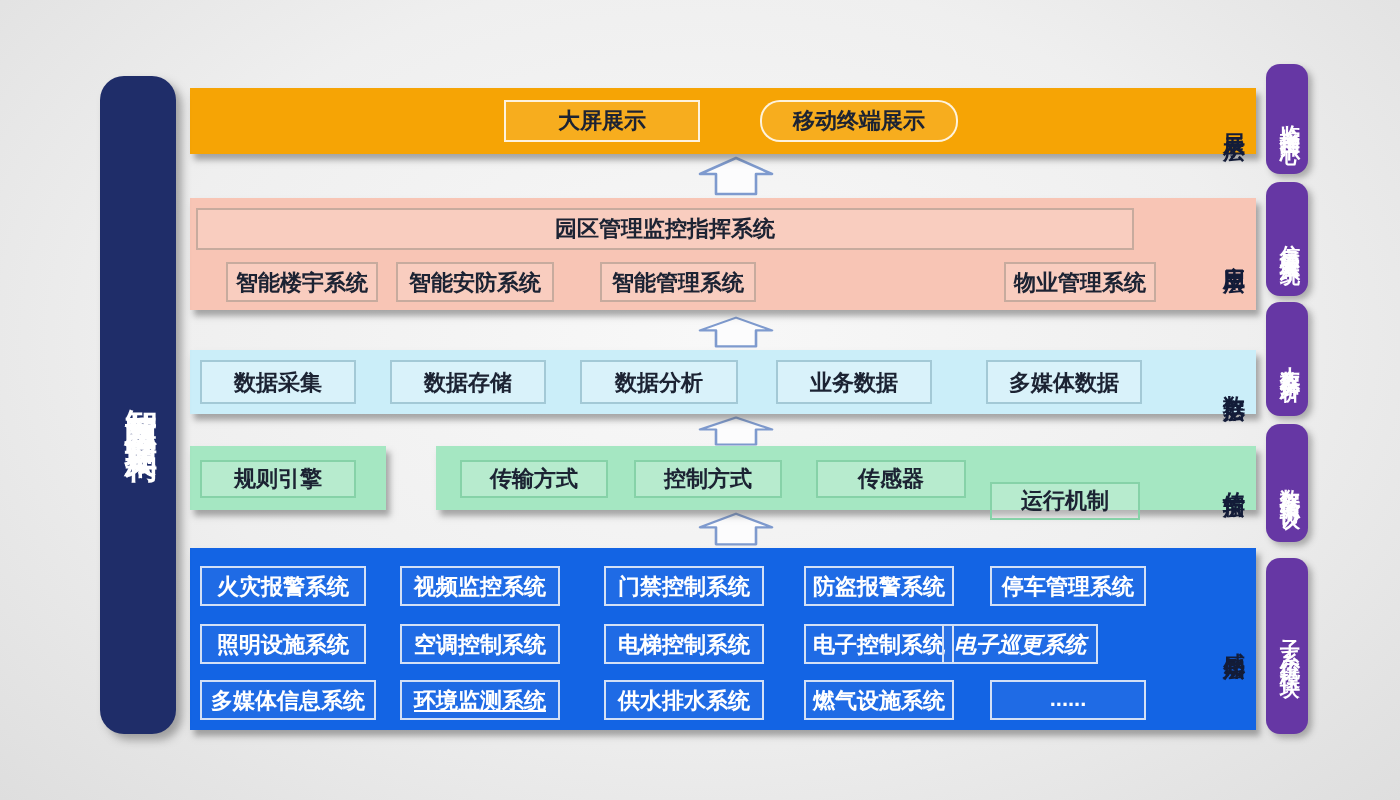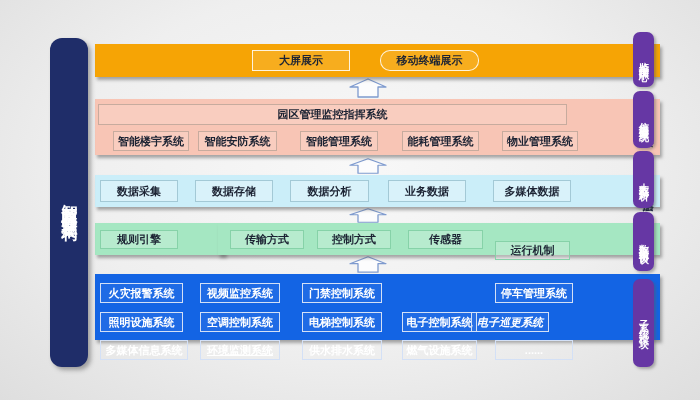--- a/index.html
+++ b/index.html
@@ -24,28 +24,27 @@
     display:flex;align-items:center;justify-content:center;
     z-index:3;
   }
   .banner-text{
     color:#ffffff;font-size:16px;font-weight:bold;letter-spacing:3px;
   }
   
   .bar{
     position:absolute;z-index:2;
     box-shadow:2px 3px 3px rgba(90,90,90,0.5);
-    padding-left:32px;
   }
   .bar-display{left:95px;top:44px;width:533px;height:33px;background:#F6A405;}
   .bar-app{left:95px;top:99px;width:533px;height:56px;background:#F8C5B5;}
   .bar-data{left:95px;top:175px;width:533px;height:32px;background:#CBEEF9;text-decoration:underline;}
   .bar-engine{left:95px;top:223px;width:98px;height:32px;background:#A5E7C2;}
   .bar-transport{left:218px;top:223px;width:410px;height:32px;background:#A5E7C2;}
-  .bar-sense{left:95px;top:274px;width:533px;height:66px;background:#1364E4;}
+  .bar-sense{left:95px;top:274px;width:533px;height:91px;background:#1364E4;}
   .layer-label{
     position:absolute;right:5px;top:50%;transform:translateY(-50%);
     font-size:11px;font-weight:bold;color:#131c38;letter-spacing:2px;
   }
   
   .ibox{
     position:absolute;display:flex;align-items:center;justify-content:center;
     font-size:11px;font-weight:bold;color:#1c2333;
     box-sizing:border-box;white-space:nowrap;
   }
@@ -81,21 +80,20 @@
     <div class="ibox ib-orange" style="left:157px;top:6px;width:98px;height:21px;">大屏展示</div>
     <div class="ibox ib-orange" style="left:285px;top:6px;width:99px;height:21px;border-radius:10px;">移动终端展示</div>
     <span class="vtext layer-label">展示层</span>
   </div>
 
   <div class="bar bar-app">
     <div class="ibox ib-salmon" style="left:3px;top:5px;width:469px;height:21px;">园区管理监控指挥系统</div>
     <div class="ibox ib-salmon" style="left:5px;top:32px;width:76px;height:20px;margin-left:13px;">智能楼宇系统</div>
     <div class="ibox ib-salmon" style="left:103px;top:32px;width:79px;height:20px;">智能安防系统</div>
     <div class="ibox ib-salmon" style="left:205px;top:32px;width:78px;height:20px;">智能管理系统</div>
-    <div class="ibox ib-salmon" style="left:307px;top:32px;width:77px;height:20px;">能耗管理系统</div>
     <div class="ibox ib-salmon" style="left:407px;top:32px;width:76px;height:20px;">物业管理系统</div>
     <span class="vtext layer-label">应用层</span>
   </div>
 
   <div class="bar bar-data">
     <div class="ibox ib-cyan" style="left:5px;top:5px;width:78px;height:22px;">数据采集</div>
     <div class="ibox ib-cyan" style="left:100px;top:5px;width:78px;height:22px;">数据存储</div>
     <div class="ibox ib-cyan" style="left:195px;top:5px;width:79px;height:22px;">数据分析</div>
     <div class="ibox ib-cyan" style="left:293px;top:5px;width:78px;height:22px;">业务数据</div>
     <div class="ibox ib-cyan" style="left:398px;top:5px;width:78px;height:22px;">多媒体数据</div>
@@ -110,20 +108,21 @@
     <div class="ibox ib-green" style="left:99px;top:7px;width:74px;height:19px;">控制方式</div>
     <div class="ibox ib-green" style="left:190px;top:7px;width:75px;height:19px;">传感器</div>
     <div class="ibox ib-green" style="left:277px;top:18px;width:75px;height:19px;">运行机制</div>
     <span class="vtext layer-label">传输层</span>
   </div>
 
   <div class="bar bar-sense">
     <div class="ibox ib-blue" style="left:5px;top:9px;width:83px;height:20px;">火灾报警系统</div>
     <div class="ibox ib-blue" style="left:105px;top:9px;width:80px;height:20px;">视频监控系统</div>
     <div class="ibox ib-blue" style="left:207px;top:9px;width:80px;height:20px;">门禁控制系统</div>
+    <div class="ibox ib-blue" style="left:307px;top:9px;width:75px;height:20px;">防盗报警系统</div>
     <div class="ibox ib-blue" style="left:400px;top:9px;width:78px;height:20px;">停车管理系统</div>
     <div class="ibox ib-blue" style="left:5px;top:38px;width:83px;height:20px;">照明设施系统</div>
     <div class="ibox ib-blue" style="left:105px;top:38px;width:80px;height:20px;">空调控制系统</div>
     <div class="ibox ib-blue" style="left:207px;top:38px;width:80px;height:20px;">电梯控制系统</div>
     <div class="ibox ib-blue" style="left:307px;top:38px;width:75px;height:20px;">电子控制系统</div>
     <div class="ibox ib-blue" style="left:376px;top:38px;width:78px;height:20px;font-style:italic;">电子巡更系统</div>
     <div class="ibox ib-blue" style="left:5px;top:66px;width:88px;height:20px;">多媒体信息系统</div>
     <div class="ibox ib-blue" style="left:105px;top:66px;width:80px;height:20px;text-decoration:underline;">环境监测系统</div>
     <div class="ibox ib-blue" style="left:207px;top:66px;width:80px;height:20px;">供水排水系统</div>
     <div class="ibox ib-blue" style="left:307px;top:66px;width:75px;height:20px;">燃气设施系统</div>

